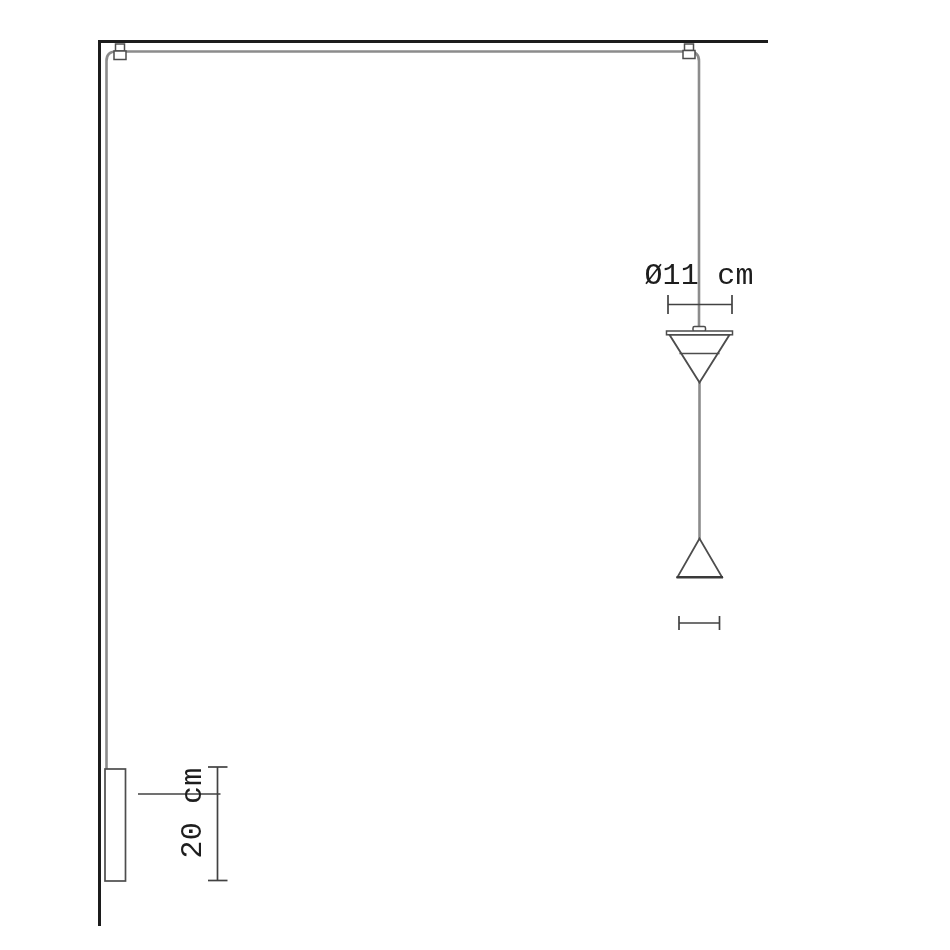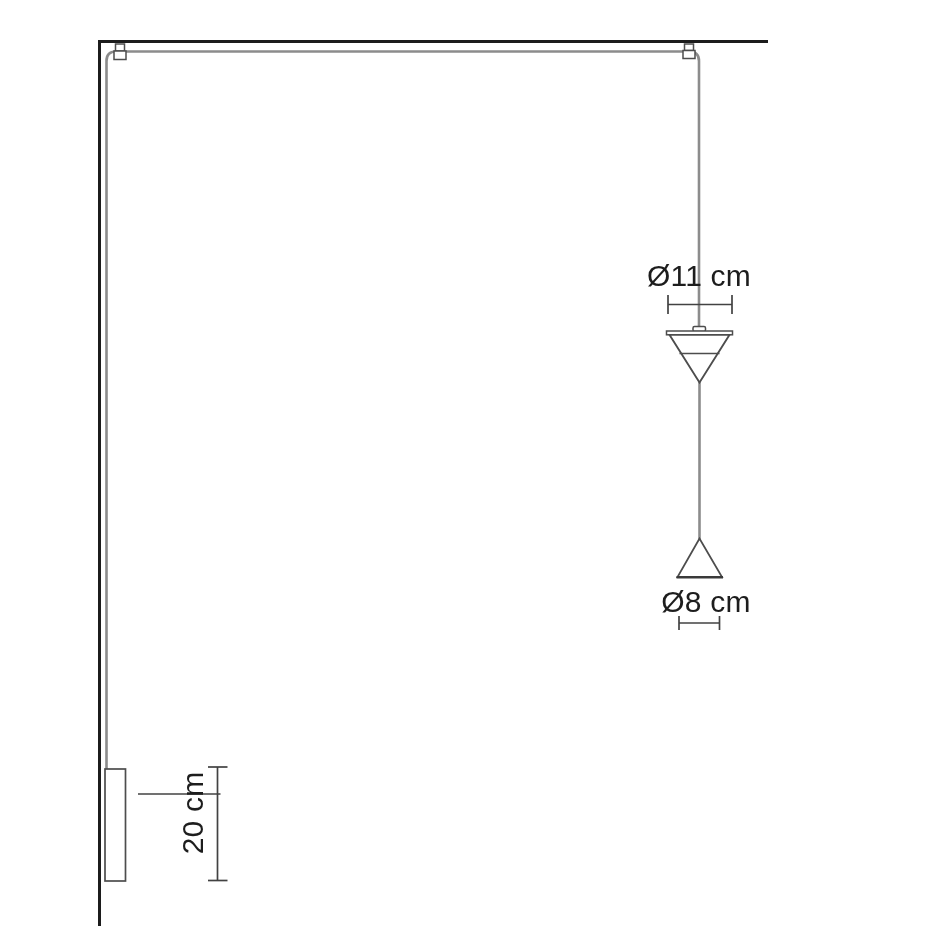--- a/index.html
+++ b/index.html
@@ -6,21 +6,21 @@
     margin: 0;
     padding: 0;
     background: #ffffff;
   }
   .canvas {
     position: relative;
     width: 768px;
     height: 950px;
     background: var(--background, #ffffff);
     overflow: hidden;
-    font-family: Liberation Sans, sans-serif;
+    font-family: Liberation Mono, monospace;
   }
   .canvas svg {
     position: absolute;
     top: 0;
     left: 0;
   }
   .structure { stroke: var(--structure_line, #1c1c1c); fill: none; }
   .cable { stroke: var(--cable, #8c8c8c); fill: none; }
   .outline { stroke: var(--fixture_outline, #4d4d4d); fill: #ffffff; }
   .edge { stroke: var(--fixture_outline, #4d4d4d); fill: none; }
@@ -94,17 +94,16 @@
     <g>
       <path class="dim" stroke-width="1.7" d="M 217.5 767 V 880.5"></path>
       <path class="dim" stroke-width="1.7" d="M 208 767 H 227.5"></path>
       <path class="dim" stroke-width="1.7" d="M 208 880.5 H 227.5"></path>
       <path class="dim" stroke-width="1.5" d="M 138 794 H 220.5"></path>
     </g>
   </svg>
 
   <div class="label" style="left:619px; top:260px;">Ø11 cm</div>
 
-  <div class="label" style="left:626px; top:586px;">Ø8 cm</div>
 
   <div class="label rotated" style="left:113px; top:797px;">20 cm</div>
 
 </div>
 
 </body></html>

